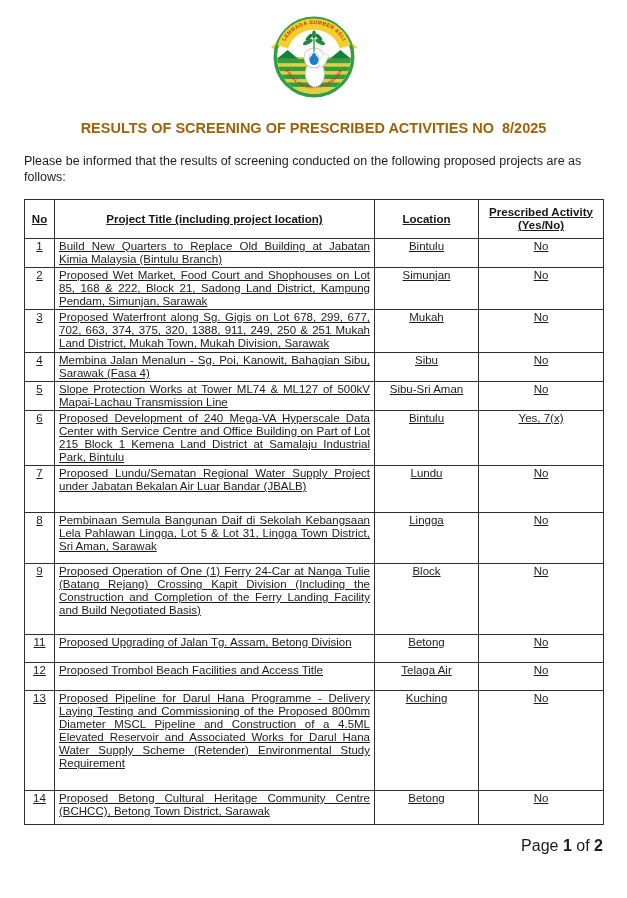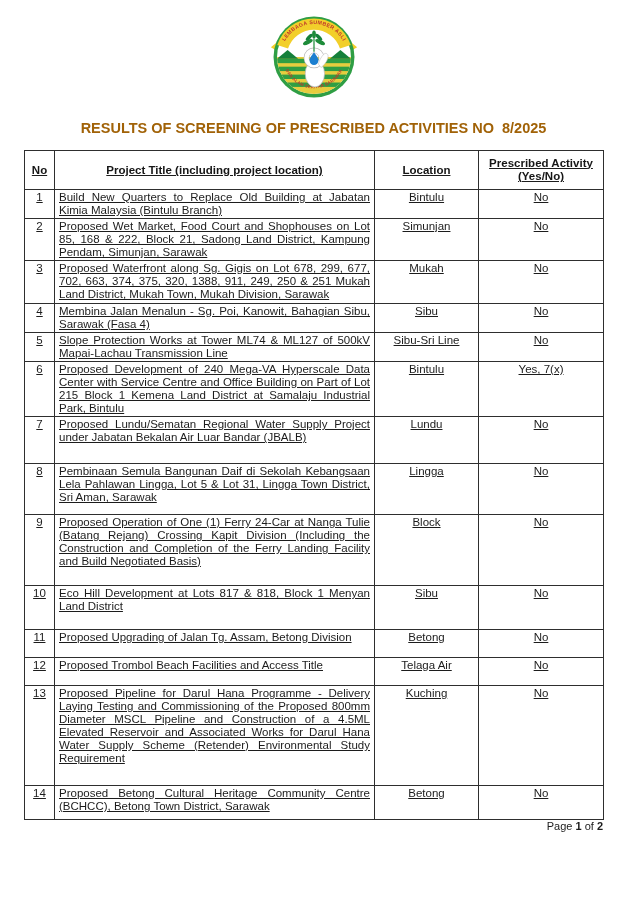--- a/index.html
+++ b/index.html
@@ -57,23 +57,23 @@
     vertical-align: top;
     padding: 1px 4px;
   }
   td.c-no    { text-align: center; padding: 1px 1px; }
   td.c-title { text-align: justify; padding: 1px 7px 1px 6px; }
   td.c-loc   { text-align: center; }
   td.c-pre   { text-align: center; }
 
   .footer {
     width: 579px;
-    margin-top: 0;
+    margin-top: 12px;
     text-align: right;
-    font-size: 11px;
+    font-size: 16px;
     color: #1c1c1c;
   }
 </style>
 </head>
 <body>
 
 <div class="page">
 
   <div class="logo-wrap">
     <svg class="logo" viewBox="0 0 100 100" aria-hidden="true">
@@ -126,20 +126,21 @@
         <ellipse cx="57" cy="33" rx="6" ry="2.4" transform="rotate(25 57 33)" fill="#1e8c3a"></ellipse>
         <ellipse cx="44.5" cy="27.5" rx="5" ry="2.1" transform="rotate(-45 44.5 27.5)" fill="#15803a"></ellipse>
         <ellipse cx="55.5" cy="27.5" rx="5" ry="2.1" transform="rotate(45 55.5 27.5)" fill="#15803a"></ellipse>
         <ellipse cx="50" cy="24.5" rx="2.2" ry="4.5" fill="#1e8c3a"></ellipse>
       </g>
     </svg>
   </div>
 
   <h1 class="doc-title">RESULTS OF SCREENING OF PRESCRIBED ACTIVITIES NO  8/2025</h1>
 
+  <p class="intro">Please be informed that the results of screening conducted on the following proposed projects are as follows:</p>
 
   <table class="screening">
     <colgroup>
       <col style="width:30px">
         <col style="width:320px">
         <col style="width:104px">
         <col style="width:125px">
     </colgroup>
     <thead>
       <tr style="height:39px">
@@ -171,21 +172,21 @@
         </tr>
         <tr style="height: 28px;">
           <td class="c-no">4</td>
           <td class="c-title">Membina Jalan Menalun - Sg. Poi, Kanowit, Bahagian Sibu, Sarawak (Fasa 4)</td>
           <td class="c-loc">Sibu</td>
           <td class="c-pre">No</td>
         </tr>
         <tr style="height: 28px;">
           <td class="c-no">5</td>
           <td class="c-title">Slope Protection Works at Tower ML74 &amp; ML127 of 500kV Mapai-Lachau Transmission Line</td>
-          <td class="c-loc">Sibu-Sri Line</td>
+          <td class="c-loc">Sibu-Sri Aman</td>
           <td class="c-pre">No</td>
         </tr>
         <tr style="height: 55px;">
           <td class="c-no">6</td>
           <td class="c-title">Proposed Development of 240 Mega-VA Hyperscale Data Center with Service Centre and Office Building on Part of Lot 215 Block 1 Kemena Land District at Samalaju Industrial Park, Bintulu</td>
           <td class="c-loc">Bintulu</td>
           <td class="c-pre">Yes, 7(x)</td>
         </tr>
         <tr style="height: 47px;">
           <td class="c-no">7</td>
@@ -196,26 +197,20 @@
         <tr style="height: 51px;">
           <td class="c-no">8</td>
           <td class="c-title">Pembinaan Semula Bangunan Daif di Sekolah Kebangsaan Lela Pahlawan Lingga, Lot 5 &amp; Lot 31, Lingga Town District, Sri Aman, Sarawak</td>
           <td class="c-loc">Lingga</td>
           <td class="c-pre">No</td>
         </tr>
         <tr style="height: 71px;">
           <td class="c-no">9</td>
           <td class="c-title">Proposed Operation of One (1) Ferry 24-Car at Nanga Tulie (Batang Rejang) Crossing Kapit Division (Including the Construction and Completion of the Ferry Landing Facility and Build Negotiated Basis)</td>
           <td class="c-loc">Block</td>
-          <td class="c-pre">No</td>
-        </tr>
-        <tr style="height: 44px;">
-          <td class="c-no">10</td>
-          <td class="c-title">Eco Hill Development at Lots 817 &amp; 818, Block 1 Menyan Land District</td>
-          <td class="c-loc">Sibu</td>
           <td class="c-pre">No</td>
         </tr>
         <tr style="height: 28px;">
           <td class="c-no">11</td>
           <td class="c-title">Proposed Upgrading of Jalan Tg. Assam, Betong Division</td>
           <td class="c-loc">Betong</td>
           <td class="c-pre">No</td>
         </tr>
         <tr style="height: 28px;">
           <td class="c-no">12</td>

